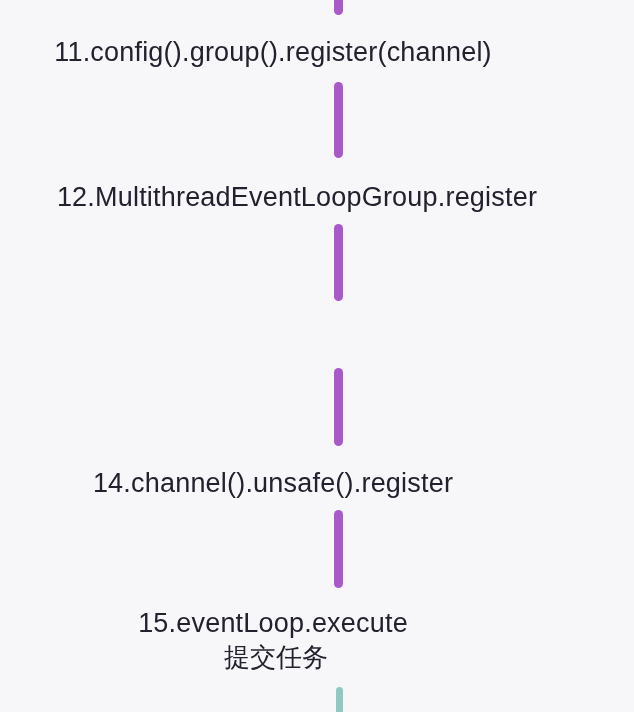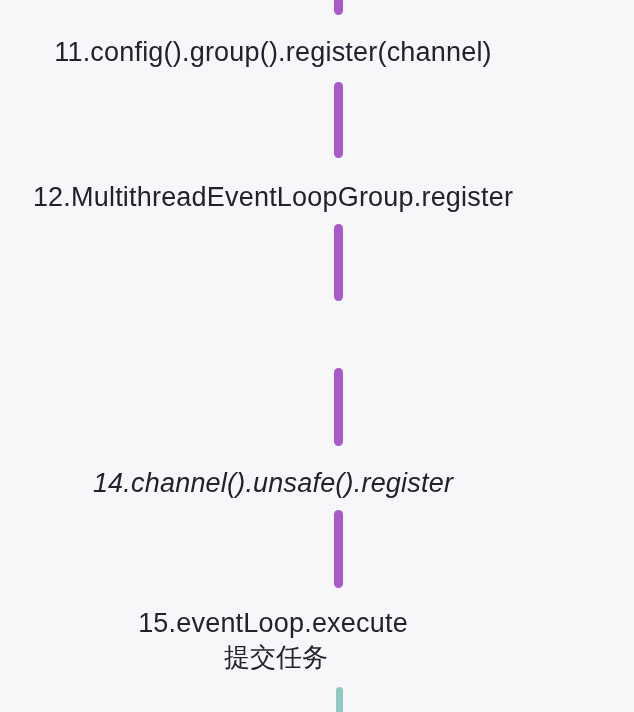--- a/index.html
+++ b/index.html
@@ -50,23 +50,23 @@
     border-radius: 4px;
     background: var(--teal, #8fc9c2);
   }
   .seg-1 { top: -10px; height: 25px; }
   .seg-2 { top: 82px;  height: 76px; }
   .seg-3 { top: 224px; height: 77px; }
   .seg-4 { top: 368px; height: 78px; }
   .seg-5 { top: 510px; height: 78px; }
   .seg-6 { top: 687px; height: 35px; }
   .label-1 { top: 36px; }
-  .label-2 { top: 181px; }
+  .label-2 { top: 181px; padding-left: 24px; }
   .label-3 { top: 323px; }
-  .label-4 { top: 467px; font-style: italic; }
+  .label-4 { top: 467px; }
   .label-5 { top: 607px; }
   .label-5-sub { top: 641px; }
 </style>
 </head>
 <body>
 
 <div class="canvas">
 
   <div class="connector seg-1"></div>
 

